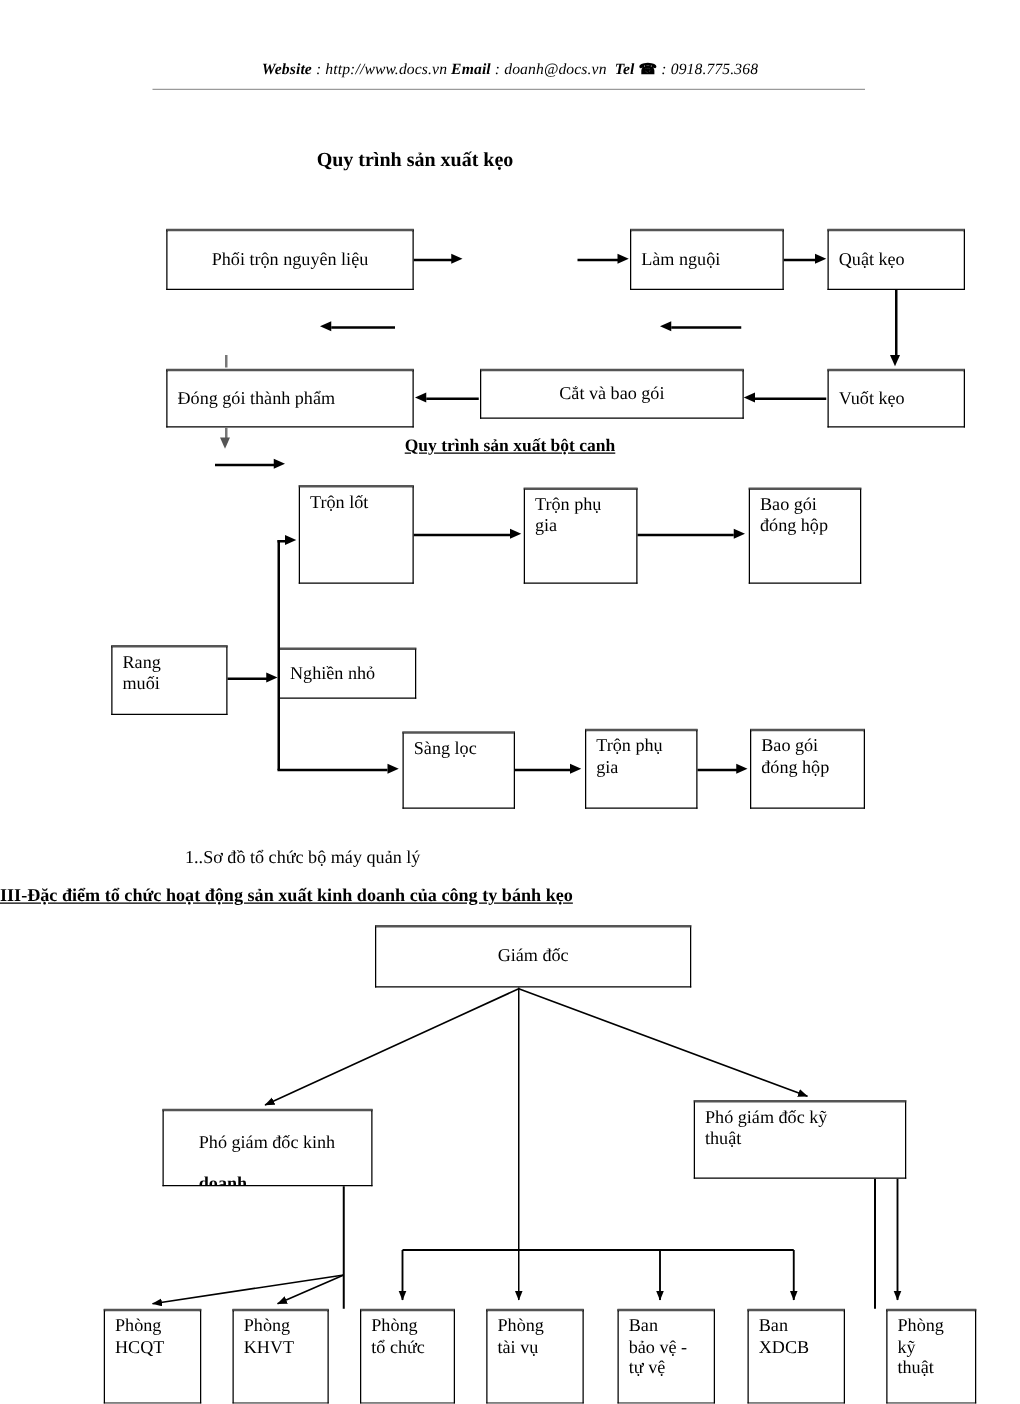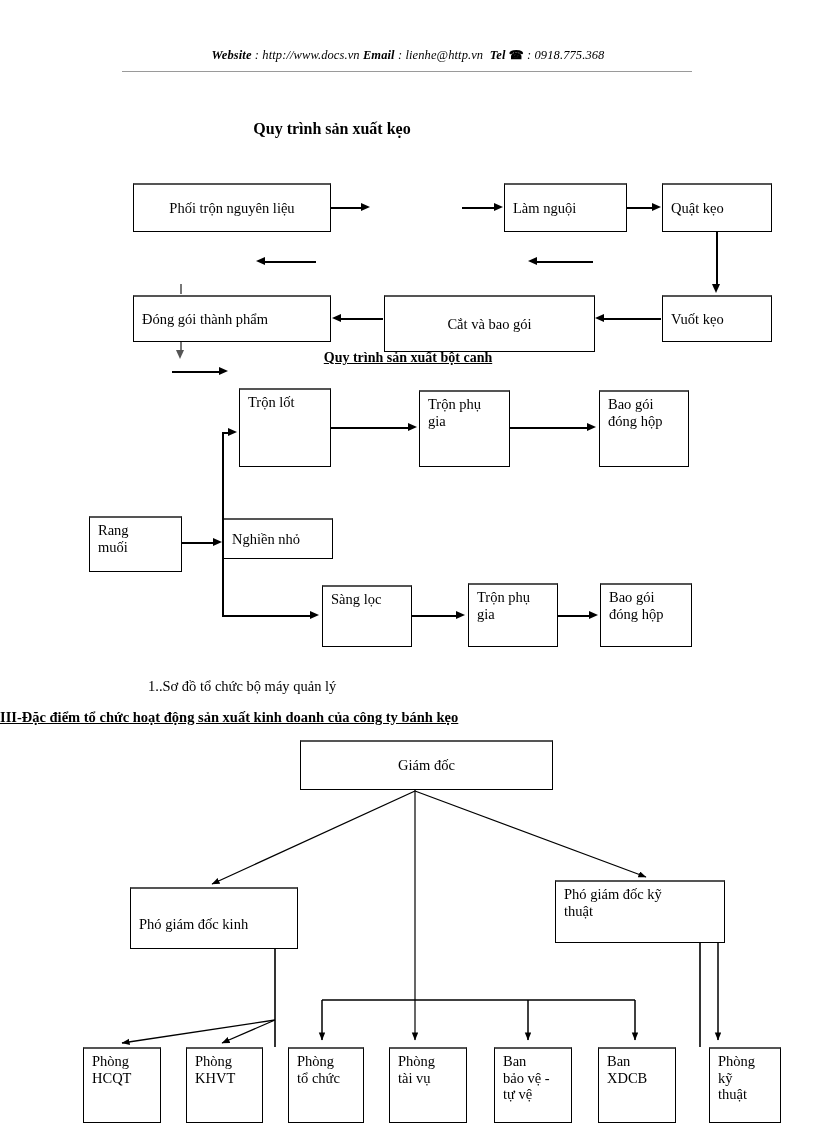--- a/index.html
+++ b/index.html
@@ -135,21 +135,21 @@
 </style>
 </head>
 <body>
 
 <div id="page">
 
   <div id="doc-header">
     <span class="b">Website</span>
     <span>: http://www.docs.vn</span>
     <span class="b">Email</span>
-    <span>: lienhe@http.vn</span>
+    <span>: doanh@docs.vn</span>
     &nbsp;<span class="b">Tel</span>
     <span class="phone-glyph">☎</span>
     <span>: 0918.775.368</span>
   </div>
   <div id="header-rule"></div>
 
   <div class="heading" style="left:0;top:120px;width:664px;text-align:center;font-size:16px;">Quy trình sản xuất kẹo</div>
 
   <div class="box shadow pad-c vcenter" style="left:133px;top:183px;width:198px;height:49px;">
     <span class="tx">Phối trộn nguyên liệu</span>
@@ -157,21 +157,21 @@
   <div class="box shadow pad-l vcenter" style="left:504px;top:183px;width:123px;height:49px;">
     <span class="tx">Làm nguội</span>
   </div>
   <div class="box shadow pad-l vcenter" style="left:662px;top:183px;width:110px;height:49px;">
     <span class="tx">Quật kẹo</span>
   </div>
 
   <div class="box shadow pad-l vcenter" style="left:133px;top:295px;width:198px;height:47px;">
     <span class="tx">Đóng gói thành phẩm</span>
   </div>
-  <div class="box shadow pad-c vcenter" style="left:384px;top:295px;width:211px;height:57px;justify-content:flex-end;">
+  <div class="box shadow pad-c vcenter" style="left:384px;top:295px;width:211px;height:40px;justify-content:flex-end;">
     <span class="tx">Cắt và bao gói</span>
   </div>
   <div class="box shadow pad-l vcenter" style="left:662px;top:295px;width:110px;height:47px;">
     <span class="tx">Vuốt kẹo</span>
   </div>
 
   <div class="hline" style="left:331px;top:207px;width:31px;"></div>
   <div class="arrow right" style="left:361px;top:203px;"></div>
 
   <div class="hline" style="left:462px;top:207px;width:33px;"></div>
@@ -258,21 +258,21 @@
   <div class="arrow right" style="left:219px;top:367px;"></div>
 
   <div style="position:absolute;left:148px;top:678px;font-size:14.5px;white-space:nowrap;">1..Sơ đồ tổ chức bộ máy quản lý</div>
   <div class="heading u" style="left:0;top:709px;width:816px;text-align:left;font-size:14.5px;">III-Đặc điểm tổ chức hoạt động sản xuất kinh doanh của công ty bánh kẹo</div>
 
   <div class="box shadow pad-c vcenter" style="left:300px;top:740px;width:253px;height:50px;">
     <span class="tx">Giám đốc</span>
   </div>
 
   <div class="box shadow pad-l vtop ptop" style="left:130px;top:887px;width:168px;height:62px;">
-    <span class="tx" style="padding-top:10px;">
+    <span class="tx" style="padding-top:0;margin-left:20px;">
       <span>Phó giám đốc kinh</span><br>
       <span class="bold">doanh</span>
     </span>
   </div>
 
   <div class="box shadow pad-l vtop ptop" style="left:555px;top:880px;width:170px;height:63px;">
     <span class="tx">Phó giám đốc kỹ
 thuật</span>
   </div>
 

